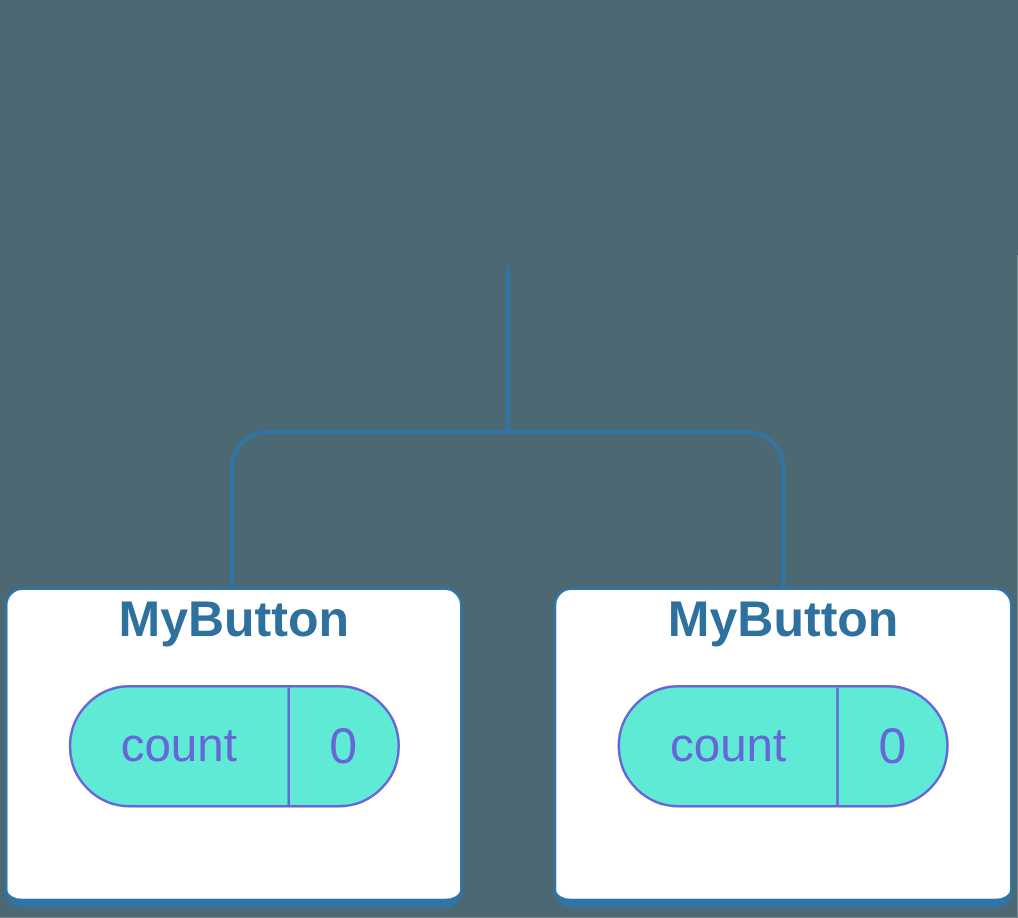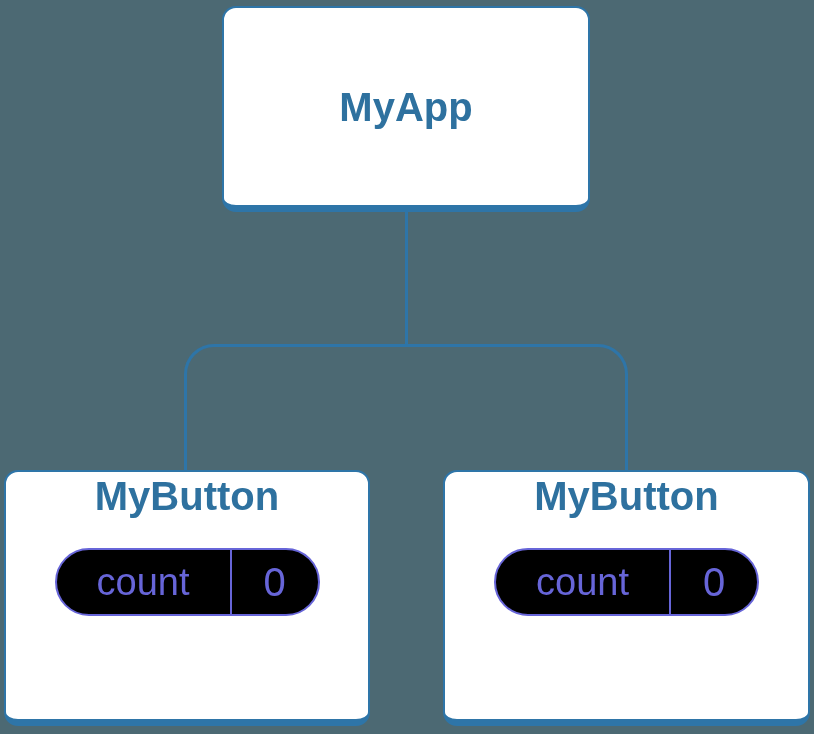--- a/index.html
+++ b/index.html
@@ -50,28 +50,28 @@
     border-radius: 30px 30px 0 0;
   }
   .node-child {
     top: 470px;
     width: 366px; height: 256px;
   }
   .node-child-left  { left: 4px; }
   .node-child-right { left: 443px; width: 367px; }
   .pill {
     margin-top: 28px;
-    width: 265px; height: 68px;
+    width: 265px; height: 98px;
     box-sizing: border-box;
     border: 2px solid var(--purple, #6765d8);
     border-radius: 50px;
     display: flex;
     align-items: stretch;
     color: var(--purple, #6765d8);
-    background: #000000;
+    background: #5eead4;
   }
   .pill-key {
     flex: 1;
     display: flex;
     align-items: center;
     justify-content: center;
     font-size: 38px;
   }
   .pill-sep {
     width: 2px;
@@ -83,23 +83,20 @@
     align-items: center;
     justify-content: center;
     font-size: 40px;
   }
 </style>
 </head>
 <body>
 
 <div class="canvas">
 
-  <div class="node node-root">
-    <span class="node-label">MyApp</span>
-  </div>
 
   <div class="stem"></div>
   <div class="bracket"></div>
 
   <div class="node node-child node-child-left">
     <span class="node-label">MyButton</span>
     <div class="pill">
       <span class="pill-key">count</span>
       <span class="pill-sep"></span>
       <span class="pill-value">0</span>

